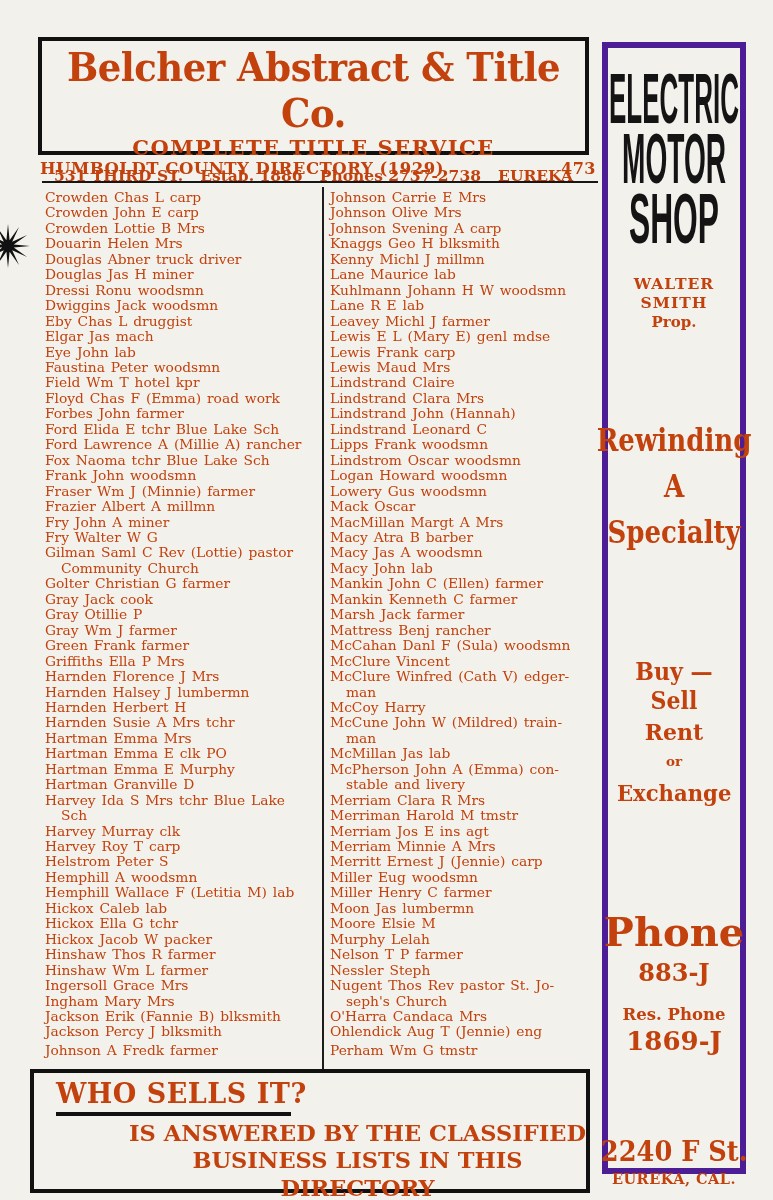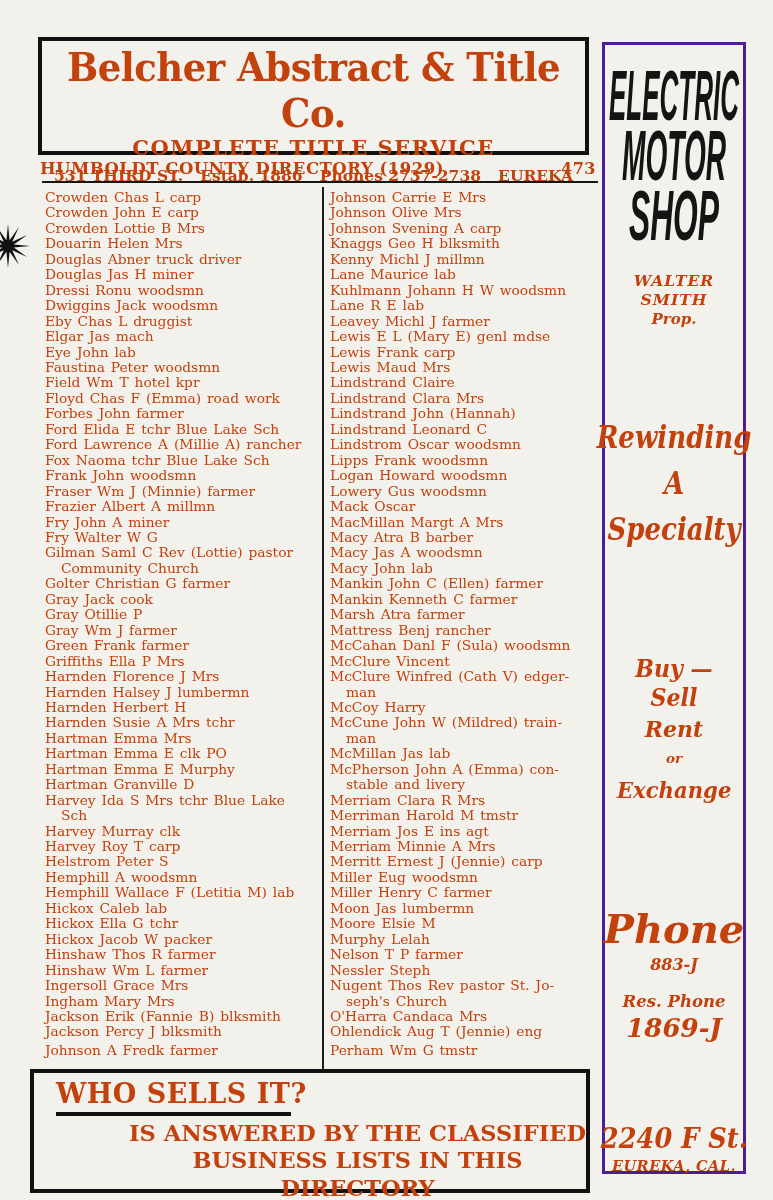--- a/index.html
+++ b/index.html
@@ -39,41 +39,41 @@
   .entry{
     position:relative;white-space:pre-line;
     padding-left:16px;text-indent:-16px;word-spacing:1.5px;
   }
   .entry:last-child{margin-top:3px;}
   .col-divider{position:absolute;left:322px;top:187px;width:1.5px;height:883px;background:#1c1c1c;}
   .star{position:absolute;left:-44px;top:-12px;width:46px;height:44px;}
   
   .sidebar{
     position:absolute;left:602px;top:42px;width:144px;height:1132px;
-    border:3px solid #4c1d95;box-sizing:border-box;background:#f3f1ec;
-    display:flex;flex-direction:column;align-items:center;text-align:center;font-style:italic;
+    border:6px solid #4c1d95;box-sizing:border-box;background:#f3f1ec;
+    display:flex;flex-direction:column;align-items:center;text-align:center;
   }
   .shop-word{display:block;margin:0 auto;}
   .shop-name{margin-top:22px;}
   .prop-name{margin-top:24px;font-size:15.5px;font-weight:bold;letter-spacing:1px;}
   .prop-title{margin-top:1px;font-size:15px;font-weight:bold;}
   .side-rule{width:48px;height:2.5px;background:#111;}
   .rule-1{margin-top:38px;}
   .rule-2{margin-top:52px;}
   .rule-3{margin-top:54px;}
   .rule-4{margin-top:40px;}
   .specialty-line{font-size:31px;font-weight:bold;line-height:46px;
     transform:scaleX(0.84);transform-origin:center;}
   .specialty-block{margin-top:48px;}
   .svc-buy{margin-top:50px;font-size:24px;font-weight:bold;transform:scaleX(0.92);}
   .svc-rent{margin-top:4px;font-size:22px;font-weight:bold;}
   .svc-or{margin-top:8px;font-size:13.5px;font-weight:bold;}
   .svc-exchange{margin-top:10px;font-size:23px;font-weight:bold;transform:scaleX(0.92);}
   .phone-label{margin-top:50px;font-size:40px;font-weight:bold;line-height:44px;}
-  .phone-number{margin-top:4px;font-size:16px;font-weight:bold;}
+  .phone-number{margin-top:4px;font-size:24px;font-weight:bold;}
   .res-label{margin-top:18px;font-size:16.5px;font-weight:bold;}
   .res-number{margin-top:2px;font-size:26px;font-weight:bold;}
   .side-address{margin-top:40px;font-size:27px;font-weight:bold;transform:scaleX(0.95);white-space:nowrap;}
   .side-city{margin-top:3px;font-size:14.5px;font-weight:bold;letter-spacing:0.5px;}
   
   .bottom-ad{
     position:absolute;left:30px;top:1069px;width:560px;height:124px;
     border:4px solid #111;box-sizing:border-box;background:#f3f1ec;
   }
   .bottom-ad .title{
@@ -178,32 +178,32 @@
       <div class="entry">Kuhlmann Johann H W woodsmn</div>
       <div class="entry">Lane R E lab</div>
       <div class="entry">Leavey Michl J farmer</div>
       <div class="entry">Lewis E L (Mary E) genl mdse</div>
       <div class="entry">Lewis Frank carp</div>
       <div class="entry">Lewis Maud Mrs</div>
       <div class="entry">Lindstrand Claire</div>
       <div class="entry">Lindstrand Clara Mrs</div>
       <div class="entry">Lindstrand John (Hannah)</div>
       <div class="entry">Lindstrand Leonard C</div>
+      <div class="entry">Lipps Frank woodsmn</div>
       <div class="entry">Lindstrom Oscar woodsmn</div>
-      <div class="entry">Lipps Frank woodsmn</div>
       <div class="entry">Logan Howard woodsmn</div>
       <div class="entry">Lowery Gus woodsmn</div>
       <div class="entry">Mack Oscar</div>
       <div class="entry">MacMillan Margt A Mrs</div>
       <div class="entry">Macy Atra B barber</div>
       <div class="entry">Macy Jas A woodsmn</div>
       <div class="entry">Macy John lab</div>
       <div class="entry">Mankin John C (Ellen) farmer</div>
       <div class="entry">Mankin Kenneth C farmer</div>
-      <div class="entry">Marsh Atra farmer</div>
+      <div class="entry">Marsh Jack farmer</div>
       <div class="entry">Mattress Benj rancher</div>
       <div class="entry">McCahan Danl F (Sula) woodsmn</div>
       <div class="entry">McClure Vincent</div>
       <div class="entry">McClure Winfred (Cath V) edger-
 man</div>
       <div class="entry">McCoy Harry</div>
       <div class="entry">McCune John W (Mildred) train-
 man</div>
       <div class="entry">McMillan Jas lab</div>
       <div class="entry">McPherson John A (Emma) con-

